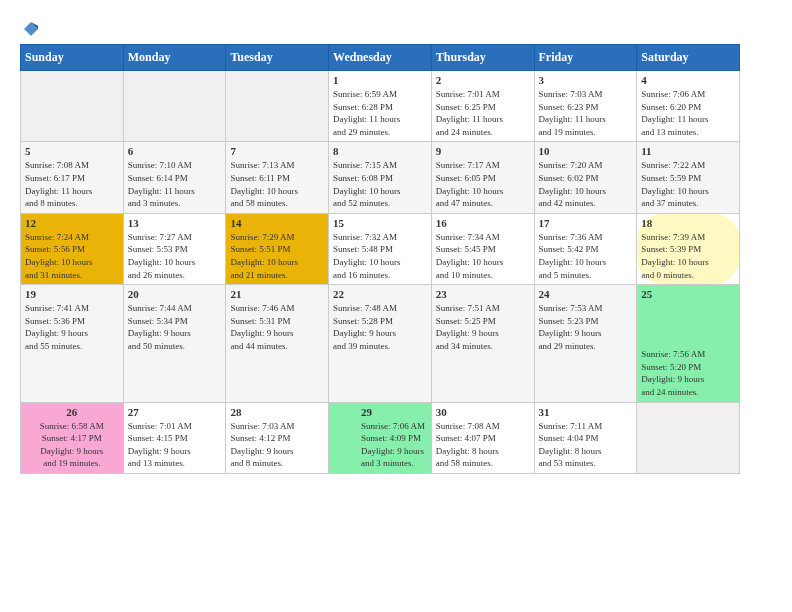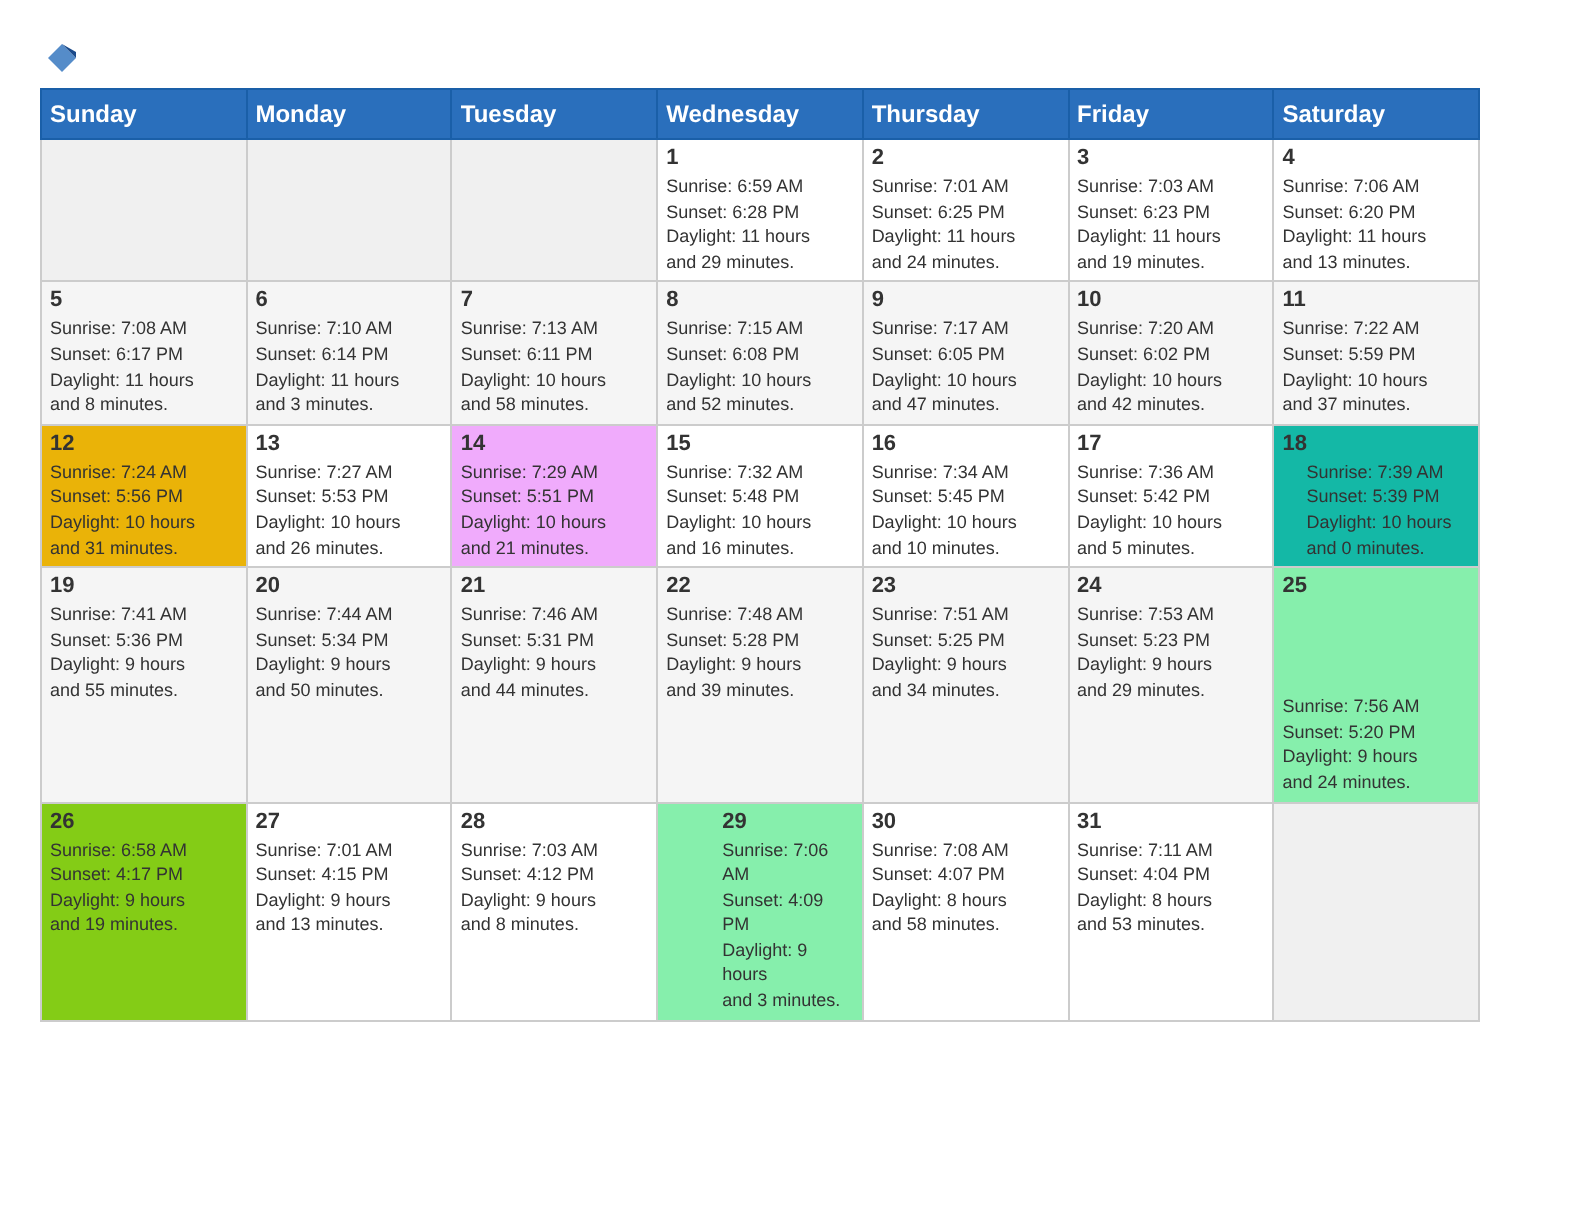--- a/index.html
+++ b/index.html
@@ -5,20 +5,21 @@
     * { box-sizing: border-box; margin: 0; padding: 0; }
     body {
       font-family: Arial, sans-serif;
       background: #fff;
       width: 792px;
       min-height: 612px;
     }
     .page {
       width: 760px;
       padding: 20px 20px 10px 20px;
+      font-family: Liberation Serif, serif;
     }
     .header {
       display: flex;
       justify-content: space-between;
       align-items: flex-start;
       margin-bottom: 10px;
     }
     .logo {
       display: flex;
       flex-direction: column;
@@ -210,21 +211,21 @@
 Daylight: 10 hours
 and 31 minutes.</div>
           </td>
           <td style="background: rgb(255, 255, 255);">
             <span class="day-num">13</span>
             <div class="day-info" style="white-space: pre-line;">Sunrise: 7:27 AM
 Sunset: 5:53 PM
 Daylight: 10 hours
 and 26 minutes.</div>
           </td>
-          <td style="background: #f0abfc;">
+          <td style="background: #eab308;">
             <span class="day-num">14</span>
             <div class="day-info" style="white-space: pre-line;">Sunrise: 7:29 AM
 Sunset: 5:51 PM
 Daylight: 10 hours
 and 21 minutes.</div>
           </td>
           <td style="background: rgb(255, 255, 255);">
             <span class="day-num">15</span>
             <div class="day-info" style="white-space: pre-line;">Sunrise: 7:32 AM
 Sunset: 5:48 PM
@@ -238,23 +239,23 @@
 Daylight: 10 hours
 and 10 minutes.</div>
           </td>
           <td style="background: rgb(255, 255, 255);">
             <span class="day-num">17</span>
             <div class="day-info" style="white-space: pre-line;">Sunrise: 7:36 AM
 Sunset: 5:42 PM
 Daylight: 10 hours
 and 5 minutes.</div>
           </td>
-          <td style="background: #14b8a6;">
+          <td style="background: #fef9c3; border-radius: 28px;">
             <span class="day-num">18</span>
-            <div class="day-info" style="white-space: pre-line; margin-left: 12px;">Sunrise: 7:39 AM
+            <div class="day-info" style="white-space: pre-line;">Sunrise: 7:39 AM
 Sunset: 5:39 PM
 Daylight: 10 hours
 and 0 minutes.</div>
           </td>
         </tr>
         <tr>
           <td style="background: rgb(245, 245, 245);">
             <span class="day-num">19</span>
             <div class="day-info" style="white-space: pre-line;">Sunrise: 7:41 AM
 Sunset: 5:36 PM
@@ -298,21 +299,21 @@
           </td>
           <td style="background: #86efac;">
             <span class="day-num">25</span>
             <div class="day-info" style="white-space: pre-line; margin-top: 48px;">Sunrise: 7:56 AM
 Sunset: 5:20 PM
 Daylight: 9 hours
 and 24 minutes.</div>
           </td>
         </tr>
         <tr>
-          <td style="background: #84cc16;">
+          <td style="background: #f9a8d4; text-align: center;">
             <span class="day-num">26</span>
             <div class="day-info" style="white-space: pre-line;">Sunrise: 6:58 AM
 Sunset: 4:17 PM
 Daylight: 9 hours
 and 19 minutes.</div>
           </td>
           <td style="background: rgb(255, 255, 255);">
             <span class="day-num">27</span>
             <div class="day-info" style="white-space: pre-line;">Sunrise: 7:01 AM
 Sunset: 4:15 PM

